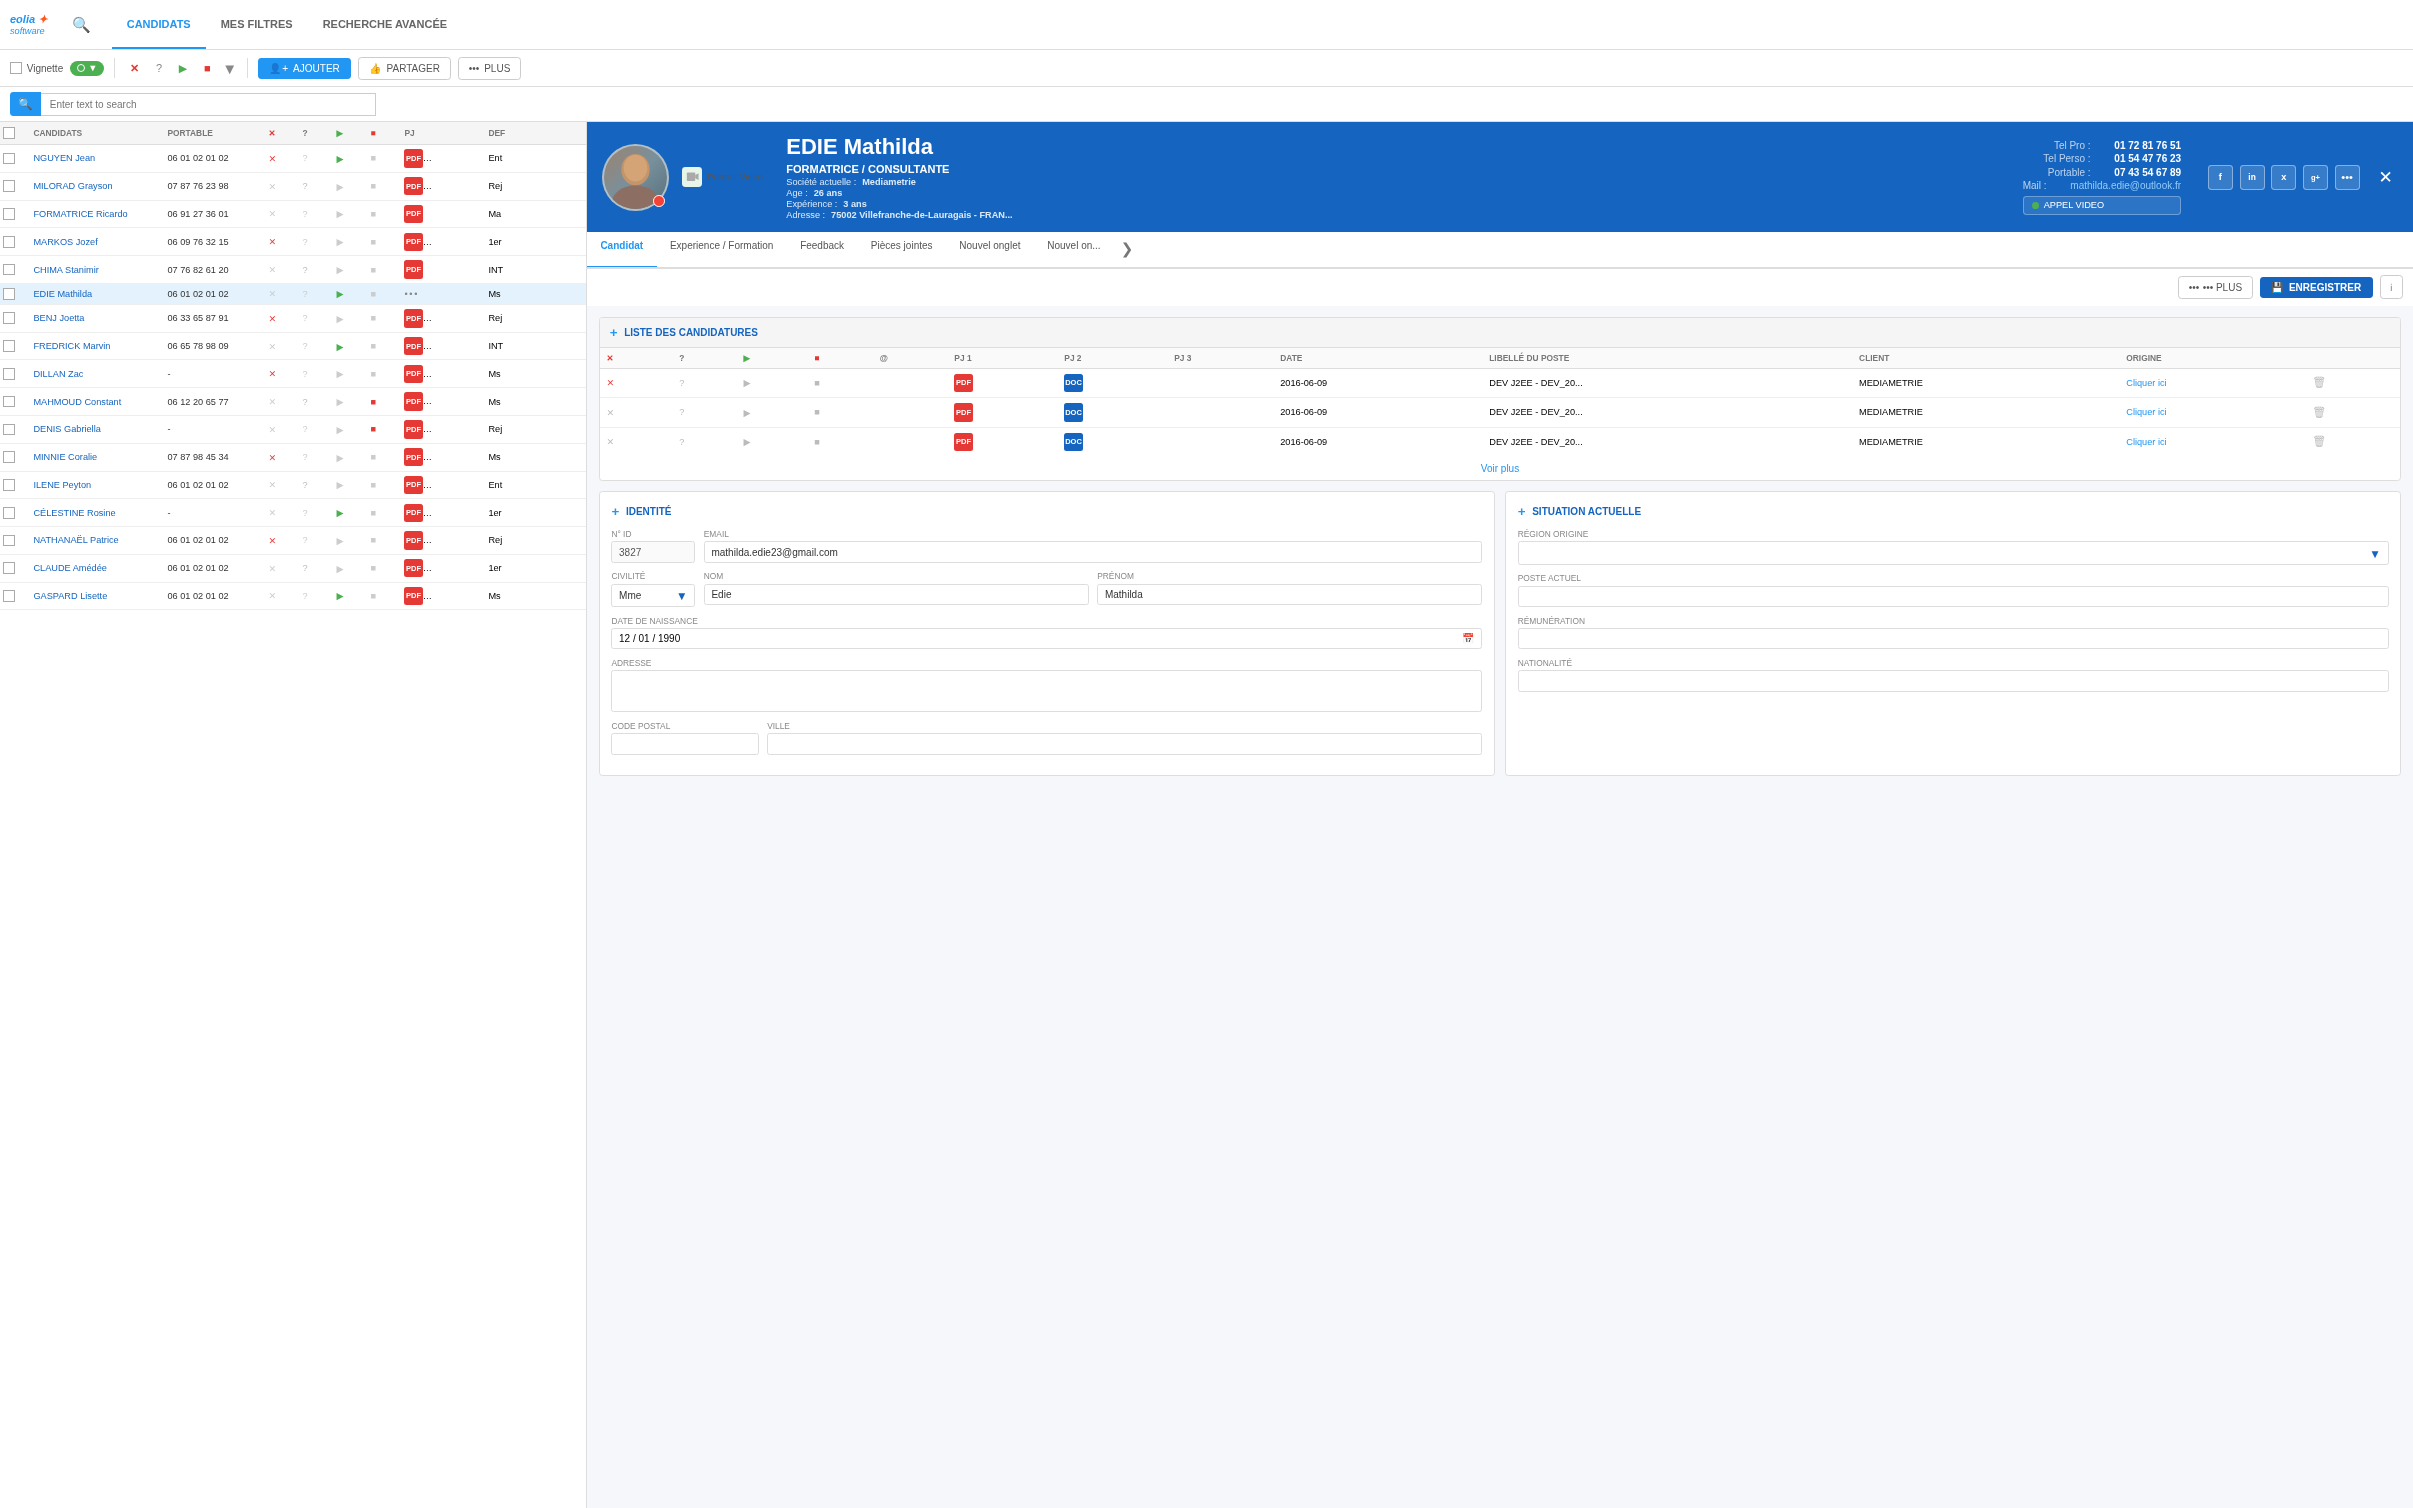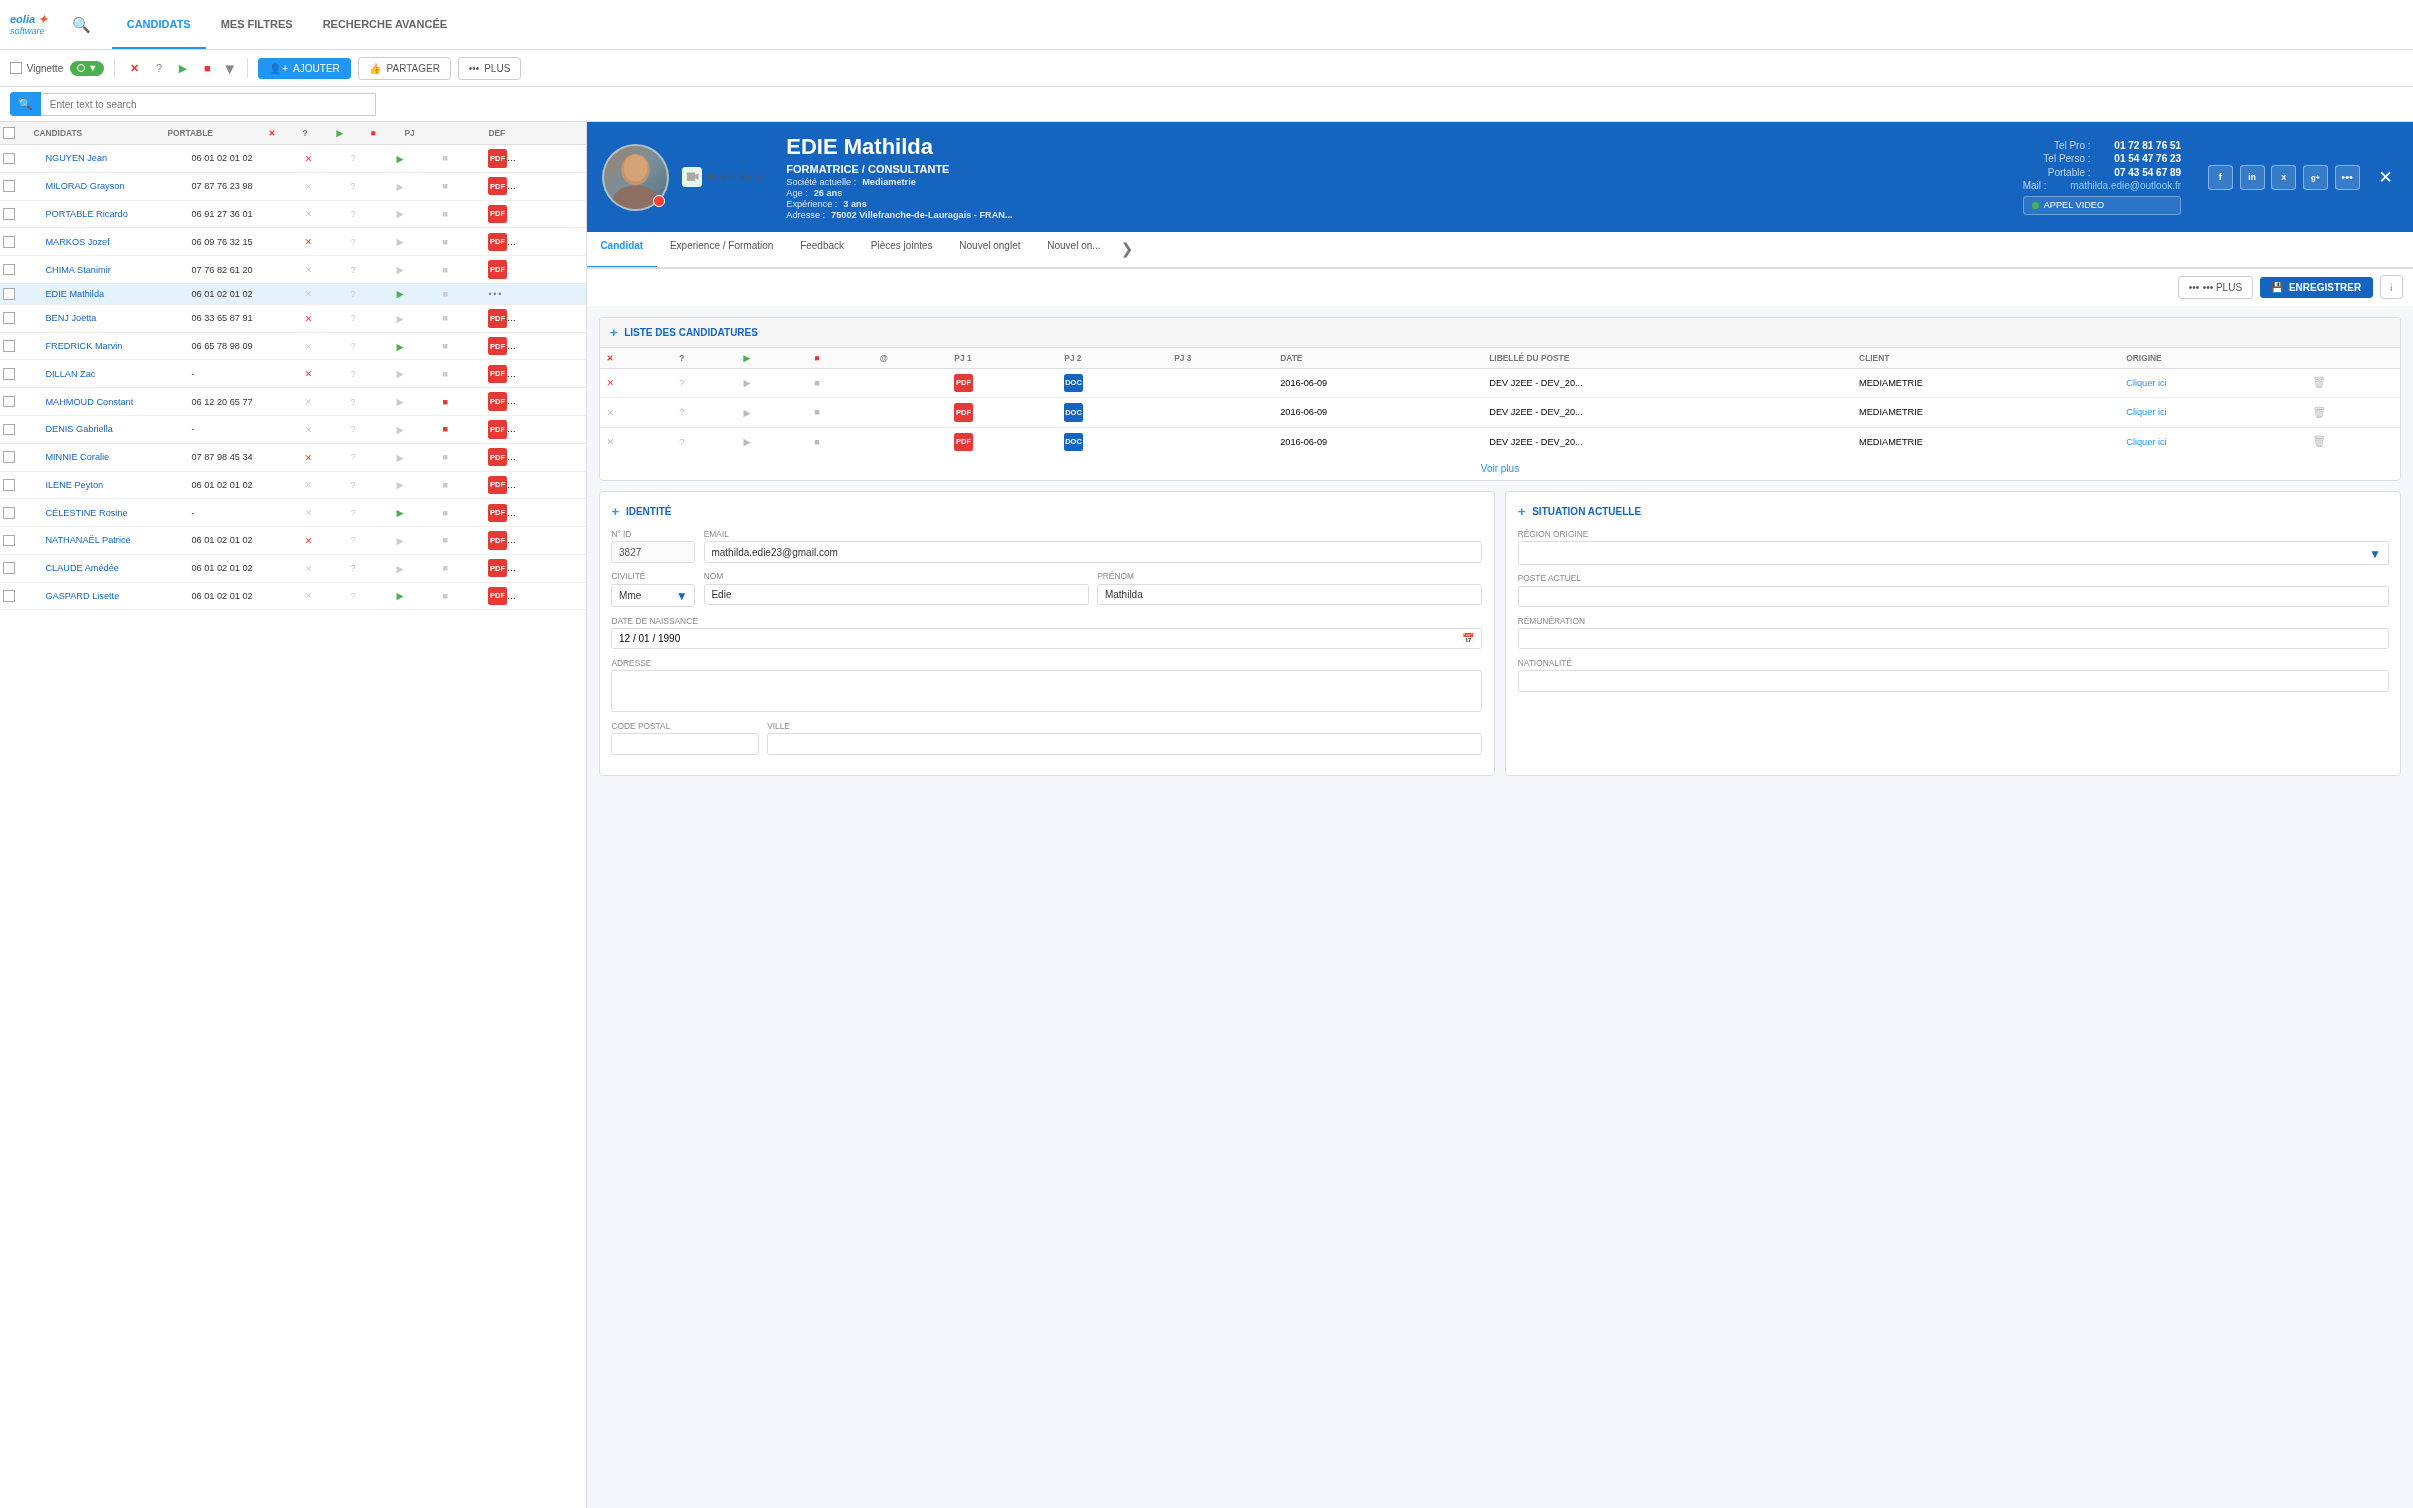--- a/index.html
+++ b/index.html
@@ -36,21 +36,21 @@
     .search-input { flex: 1; border: 0.8px solid #ccc; border-left: none; padding: 5px 8.4px; font-size: 10px; outline: none; max-width: 335px; }
     
     
     .main { display: flex; flex: 1; overflow: hidden; }
     
     
     .left-panel { width: 587px; flex-shrink: 0; display: flex; flex-direction: column; background: #fff; border-right: 0.8px solid #ddd; overflow: hidden; }
     .table-header { display: grid; grid-template-columns: 30px 134px 101px 34px 34px 34px 34px 42px 42px 50px; background: #f5f5f5; border-bottom: 1.7px solid #ddd; padding: 5px 0; font-size: 8.4px; font-weight: 700; color: #777; text-transform: uppercase; flex-shrink: 0; }
     .th { padding: 0 3.4px; display: flex; align-items: center; }
     .table-body { overflow-y: auto; flex: 1; }
-    .table-row { display: grid; grid-template-columns: 30px 134px 101px 34px 34px 34px 34px 42px 42px 50px; padding: 4.2px 0; border-bottom: 0.8px solid #eee; align-items: center; cursor: pointer; gap: 12px; }
+    .table-row { display: grid; grid-template-columns: 30px 134px 101px 34px 34px 34px 34px 42px 42px 50px; padding: 4.2px 0; border-bottom: 0.8px solid #eee; align-items: center; cursor: pointer; }
     .table-row.active { background: #e3f2fd; }
     .td { padding: 0 3.4px; font-size: 9.2px; overflow: hidden; text-overflow: ellipsis; white-space: nowrap; }
     .candidate-name { color: #1565C0; font-size: 9.2px; cursor: pointer; }
     .phone { color: #333; font-size: 9.2px; }
     .icon-x { color: #e53935; font-size: 9.2px; }
     .icon-q { color: #bbb; font-size: 9.2px; }
     .icon-play { color: #4CAF50; font-size: 9.2px; }
     .icon-stop { color: #e53935; font-size: 9.2px; }
     .icon-grey { color: #ccc; font-size: 9.2px; }
     .dots { color: #888; letter-spacing: 1.7px; }
@@ -251,21 +251,21 @@
           <div class="td icon-grey">■</div>
           <div class="td"><span class="dossier-icon dossier-pdf">PDF</span><span class="dossier-icon dossier-doc">DOC</span></div>
           <div class="td"></div>
           <div class="td">Rej</div>
         </div>
 
         <div class="table-row">
           <div class="td">
               <div class="cb"></div>
             </div>
-          <div class="td candidate-name">PORTABLE Ricardo</div>
+          <div class="td candidate-name">FORMATRICE Ricardo</div>
           <div class="td phone">06 91 27 36 01</div>
           <div class="td icon-grey">✕</div>
           <div class="td icon-grey">?</div>
           <div class="td icon-grey">▶</div>
           <div class="td icon-grey">■</div>
           <div class="td"><span class="dossier-icon dossier-pdf">PDF</span></div>
           <div class="td"></div>
           <div class="td">Ma</div>
         </div>
 

